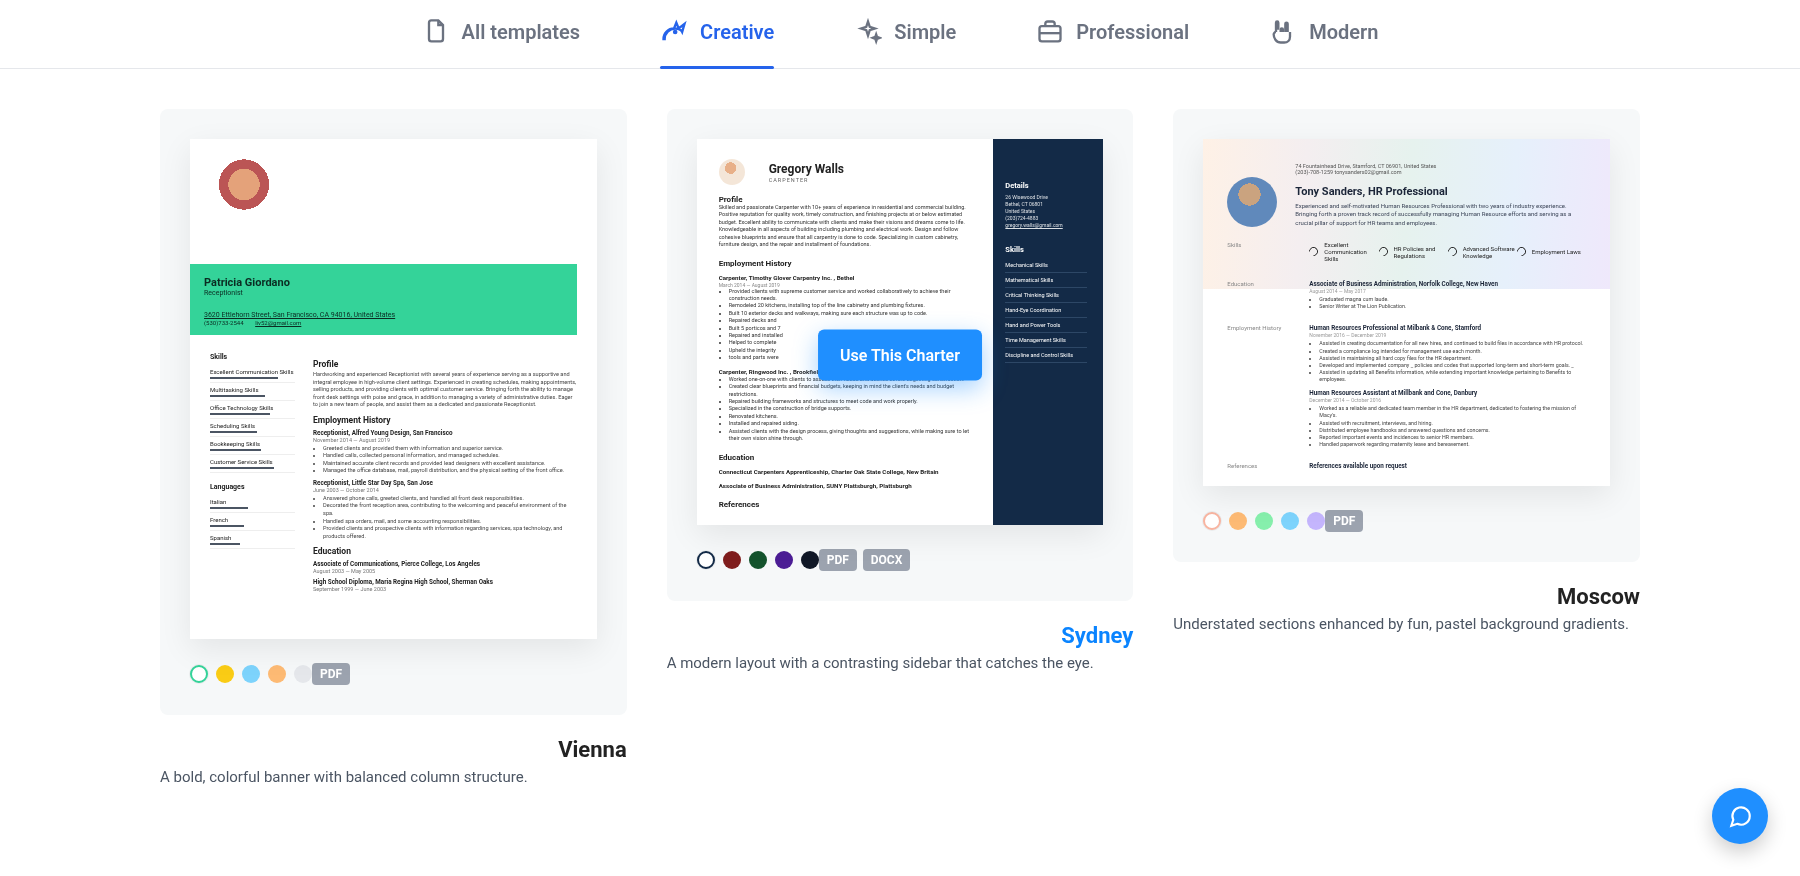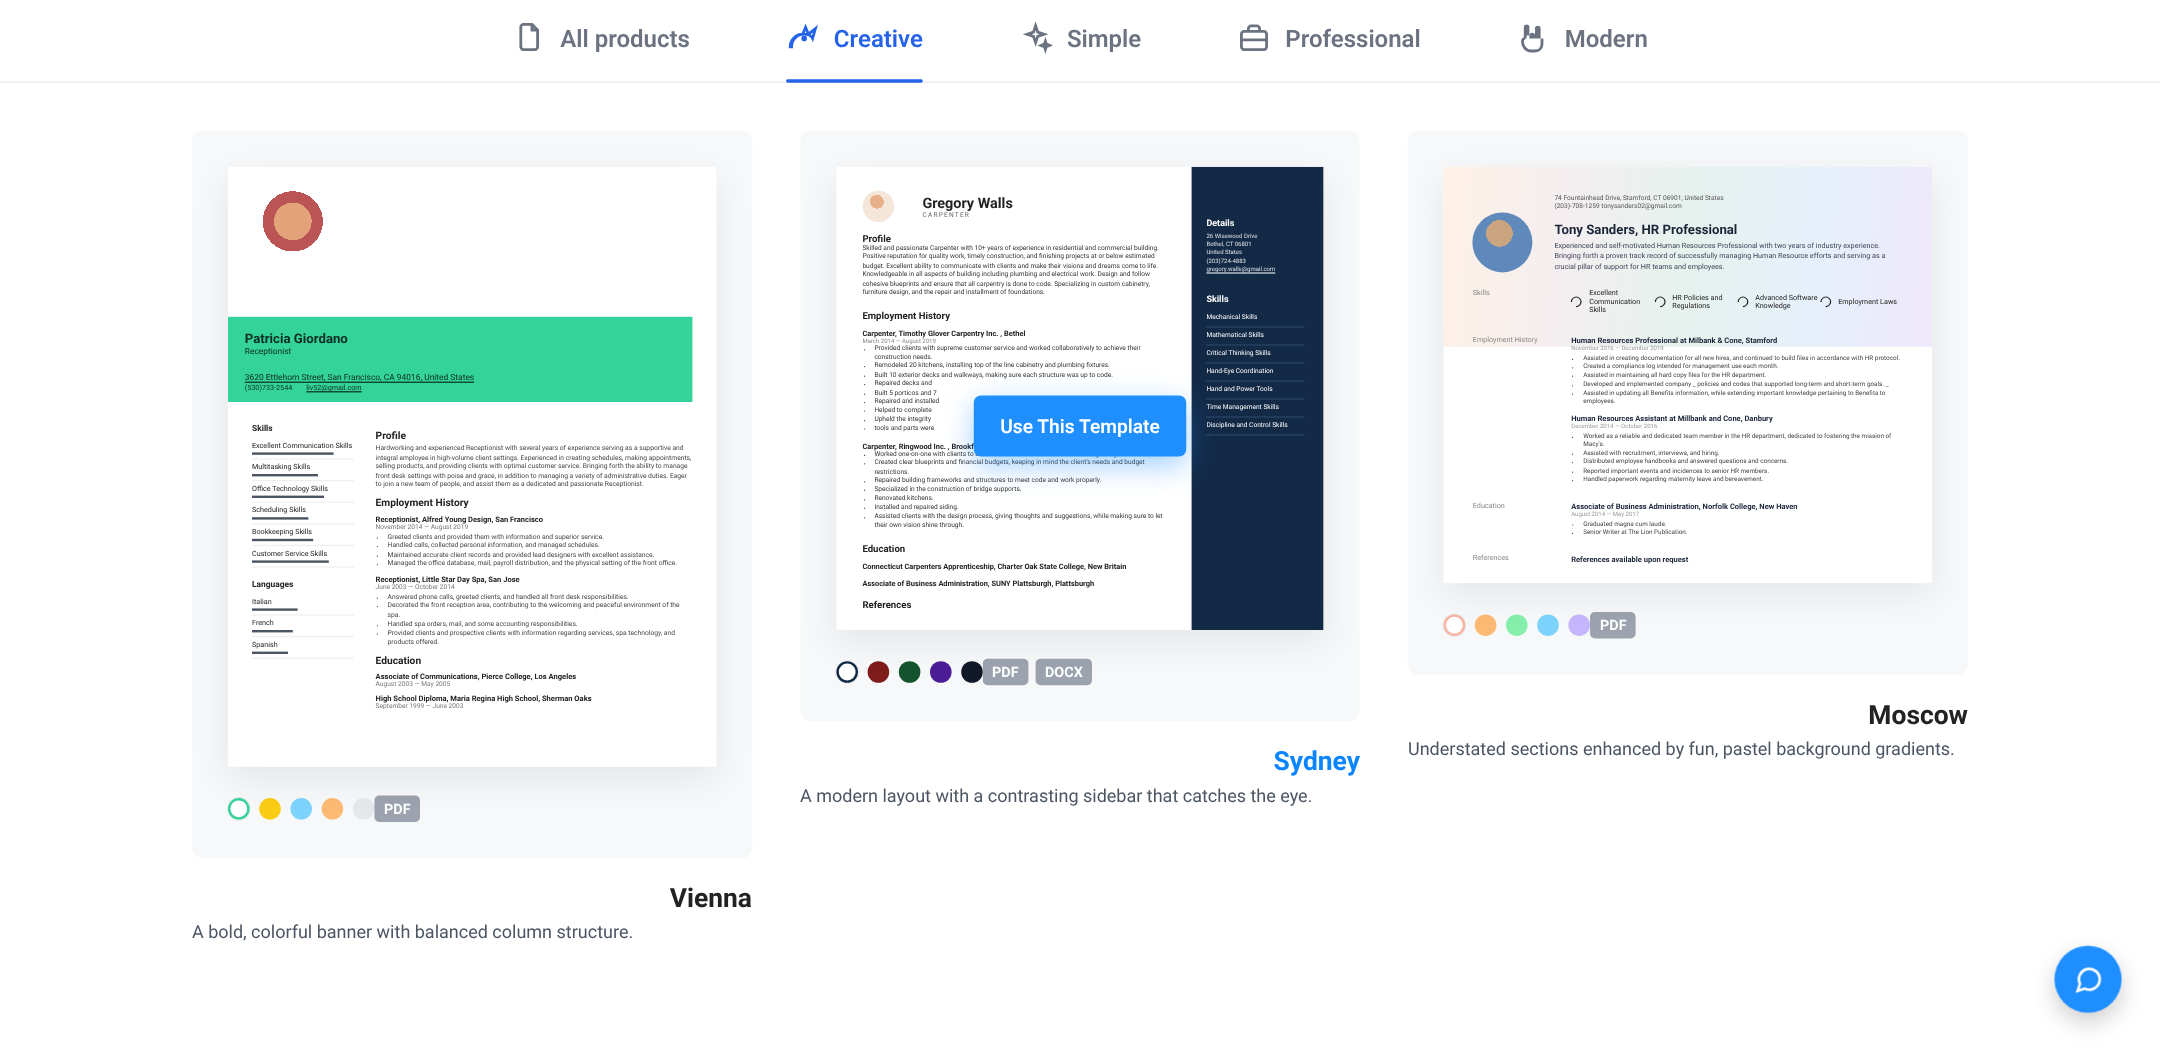--- a/index.html
+++ b/index.html
@@ -174,21 +174,21 @@
 </style>
 </head>
 <body>
 
 <header>
   <div class="tab">
     <svg viewBox="0 0 24 24" fill="none" stroke="#6b7280" stroke-width="2">
         <path d="M8 2h6l4 4v12a2 2 0 0 1-2 2H8a2 2 0 0 1-2-2V4a2 2 0 0 1 2-2z"></path>
         <path d="M14 2v4h4"></path>
       </svg>
-    <span>All products</span>
+    <span>All templates</span>
   </div>
   <div class="tab active">
     <svg viewBox="0 0 24 24" fill="none" stroke="#2563eb" stroke-width="2">
         <path d="M4 18c0-5 4-9 9-9 3 0 5 1 6 3l2-7-5 4-2-5-2 5c-5 0-9 4-9 9z"></path>
         <circle cx="13" cy="12" r="1" fill="#2563eb"></circle>
       </svg>
     <span>Creative</span>
   </div>
   <div class="tab">
     <svg viewBox="0 0 24 24" fill="none" stroke="#6b7280" stroke-width="2">
@@ -345,21 +345,21 @@
         <h5 style="margin-top:16px">Skills</h5>
         <div class="sy-sk">Mechanical Skills</div>
         <div class="sy-sk">Mathematical Skills</div>
         <div class="sy-sk">Critical Thinking Skills</div>
         <div class="sy-sk">Hand-Eye Coordination</div>
         <div class="sy-sk">Hand and Power Tools</div>
         <div class="sy-sk">Time Management Skills</div>
         <div class="sy-sk">Discipline and Control Skills</div>
       </div>
     </div>
-    <div class="use-btn">Use This Template</div>
+    <div class="use-btn">Use This Charter</div>
     <div class="card-footer">
       <div class="swatches">
         <span class="sw sel" style="color:#132a47;background:#132a47"></span>
         <span class="sw" style="background:#7f1d1d"></span>
         <span class="sw" style="background:#14532d"></span>
         <span class="sw" style="background:#4c1d95"></span>
         <span class="sw" style="background:#111827"></span>
       </div>
       <div class="badges">
         <span class="badge">PDF</span>
@@ -394,20 +394,31 @@
                 </div>
           <div class="m-li" style="width:50%">
                   <span>HR Policies and Regulations</span>
                 </div>
           <div class="m-li" style="width:50%">
                   <span>Advanced Software Knowledge</span>
                 </div>
           <div class="m-li" style="width:50%">
                   <span>Employment Laws</span>
                 </div>
+        </div>
+      </div>
+      <div class="m-row">
+        <div class="m-side">Education</div>
+        <div class="m-main">
+          <span class="m-b">Associate of Business Administration, Norfolk College, New Haven</span>
+          <span class="m-em">August 2014 — May 2017</span>
+          <ul>
+            <li>Graduated magna cum laude.</li>
+            <li>Senior Writer at The Lion Publication.</li>
+          </ul>
         </div>
       </div>
       <div class="m-row">
         <div class="m-side">Employment History</div>
         <div class="m-main">
           <span class="m-b">Human Resources Professional at Milbank &amp; Cone, Stamford</span>
           <span class="m-em">November 2016 — December 2019</span>
           <ul>
             <li>Assisted in creating documentation for all new hires, and continued to build files in accordance with HR protocol.</li>
             <li>Created a compliance log intended for management use each month.</li>
@@ -420,31 +431,20 @@
           <ul>
             <li>Worked as a reliable and dedicated team member in the HR department, dedicated to fostering the mission of Macy's.</li>
             <li>Assisted with recruitment, interviews, and hiring.</li>
             <li>Distributed employee handbooks and answered questions and concerns.</li>
             <li>Reported important events and incidences to senior HR members.</li>
             <li>Handled paperwork regarding maternity leave and bereavement.</li>
           </ul>
         </div>
       </div>
       <div class="m-row">
-        <div class="m-side">Education</div>
-        <div class="m-main">
-          <span class="m-b">Associate of Business Administration, Norfolk College, New Haven</span>
-          <span class="m-em">August 2014 — May 2017</span>
-          <ul>
-            <li>Graduated magna cum laude.</li>
-            <li>Senior Writer at The Lion Publication.</li>
-          </ul>
-        </div>
-      </div>
-      <div class="m-row">
         <div class="m-side">References</div>
         <div class="m-main">
                 <span class="m-b">References available upon request</span>
               </div>
       </div>
     </div>
     <div class="card-footer">
       <div class="swatches">
         <span class="sw sel" style="color:#f8b4a0;background:#f8b4a0"></span>
         <span class="sw" style="background:#fdba74"></span>

